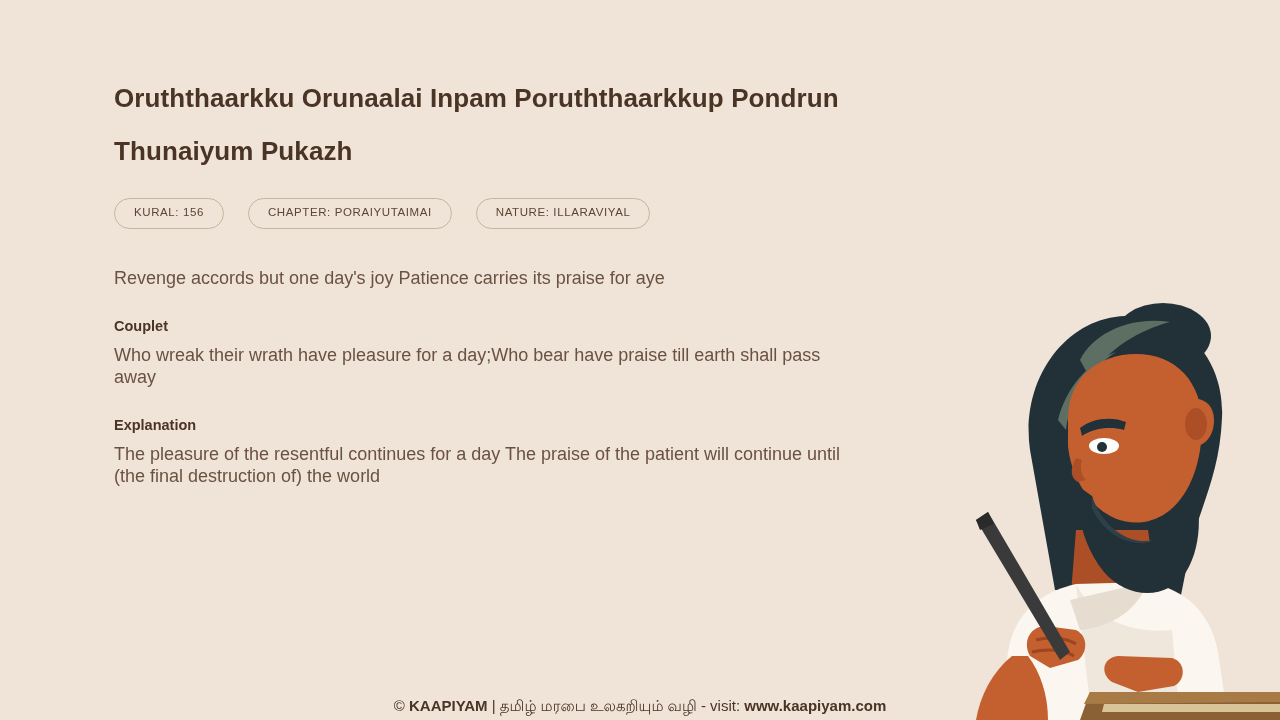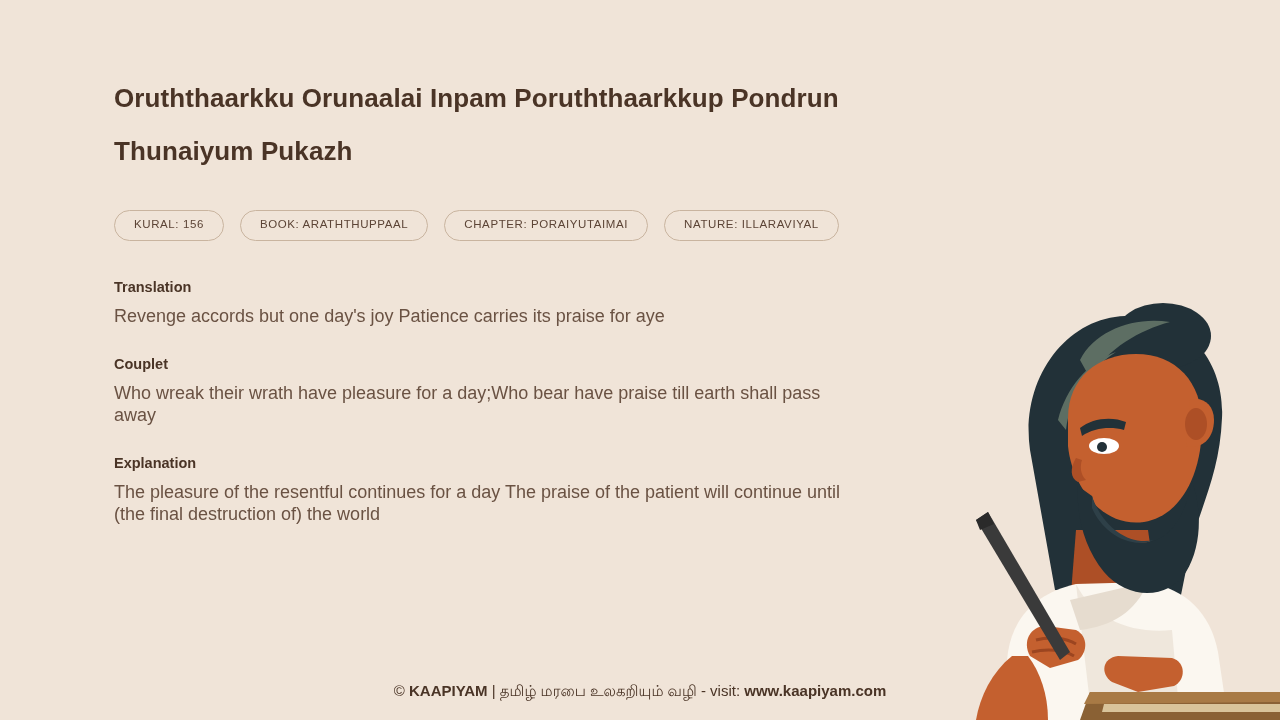--- a/index.html
+++ b/index.html
@@ -30,22 +30,22 @@
     font-size: 26px;
     line-height: 53px;
     font-weight: bold;
     color: #4a3426;
     letter-spacing: 0.1px;
     max-width: 840px;
   }
   .chips {
     display: flex;
     flex-wrap: wrap;
-    gap: 16px;
-    margin-top: 32px;
+    gap: 24px;
+    margin-top: 20px;
   }
   .chip {
     border: 1px solid #c9b49f;
     border-radius: 18px;
     padding: 8px 19px 9px;
     font-size: 11.5px;
     letter-spacing: 0.6px;
     color: #5c4436;
     background: transparent;
     white-space: nowrap;
@@ -62,21 +62,21 @@
   .section-text {
     font-size: 18px;
     line-height: 22px;
     color: #6a5243;
     max-width: 740px;
   }
   .footer {
     position: absolute;
     left: 0;
     right: 0;
-    bottom: 18px;
+    bottom: 3px;
     text-align: center;
     font-size: 15px;
     color: #4a3426;
     z-index: 4;
   }
   .footer .brand { font-weight: bold; }
   .footer .link { color: #4a3426; text-decoration: none; font-weight: bold; }
   .illustration {
     position: absolute;
     right: 0;
@@ -133,27 +133,25 @@
     <path d="M210 392 L400 392 L400 420 L200 420 Z" fill="#8a6134"></path>
     <path d="M210 392 L400 392 L400 402 L204 404 Z" fill="#a87a45"></path>
     <path d="M224 404 L400 404 L400 412 L222 412 Z" fill="#d9c49a"></path>
   </svg>
 
   <div class="content">
     <h1 class="title">Oruththaarkku Orunaalai Inpam Poruththaarkkup Pondrun Thunaiyum Pukazh</h1>
 
     <div class="chips">
       <span class="chip">KURAL: 156</span>
-      <span class="chip">BOOK: ARATHTHUPPAAL</span>
       <span class="chip">CHAPTER: PORAIYUTAIMAI</span>
       <span class="chip">NATURE: ILLARAVIYAL</span>
     </div>
 
     <div class="section first">
-      <div class="section-label">Translation</div>
       <div class="section-text">Revenge accords but one day's joy Patience carries its praise for aye</div>
     </div>
 
     <div class="section">
       <div class="section-label">Couplet</div>
       <div class="section-text">Who wreak their wrath have pleasure for a day;Who bear have praise till earth shall pass away</div>
     </div>
 
     <div class="section">
       <div class="section-label">Explanation</div>

